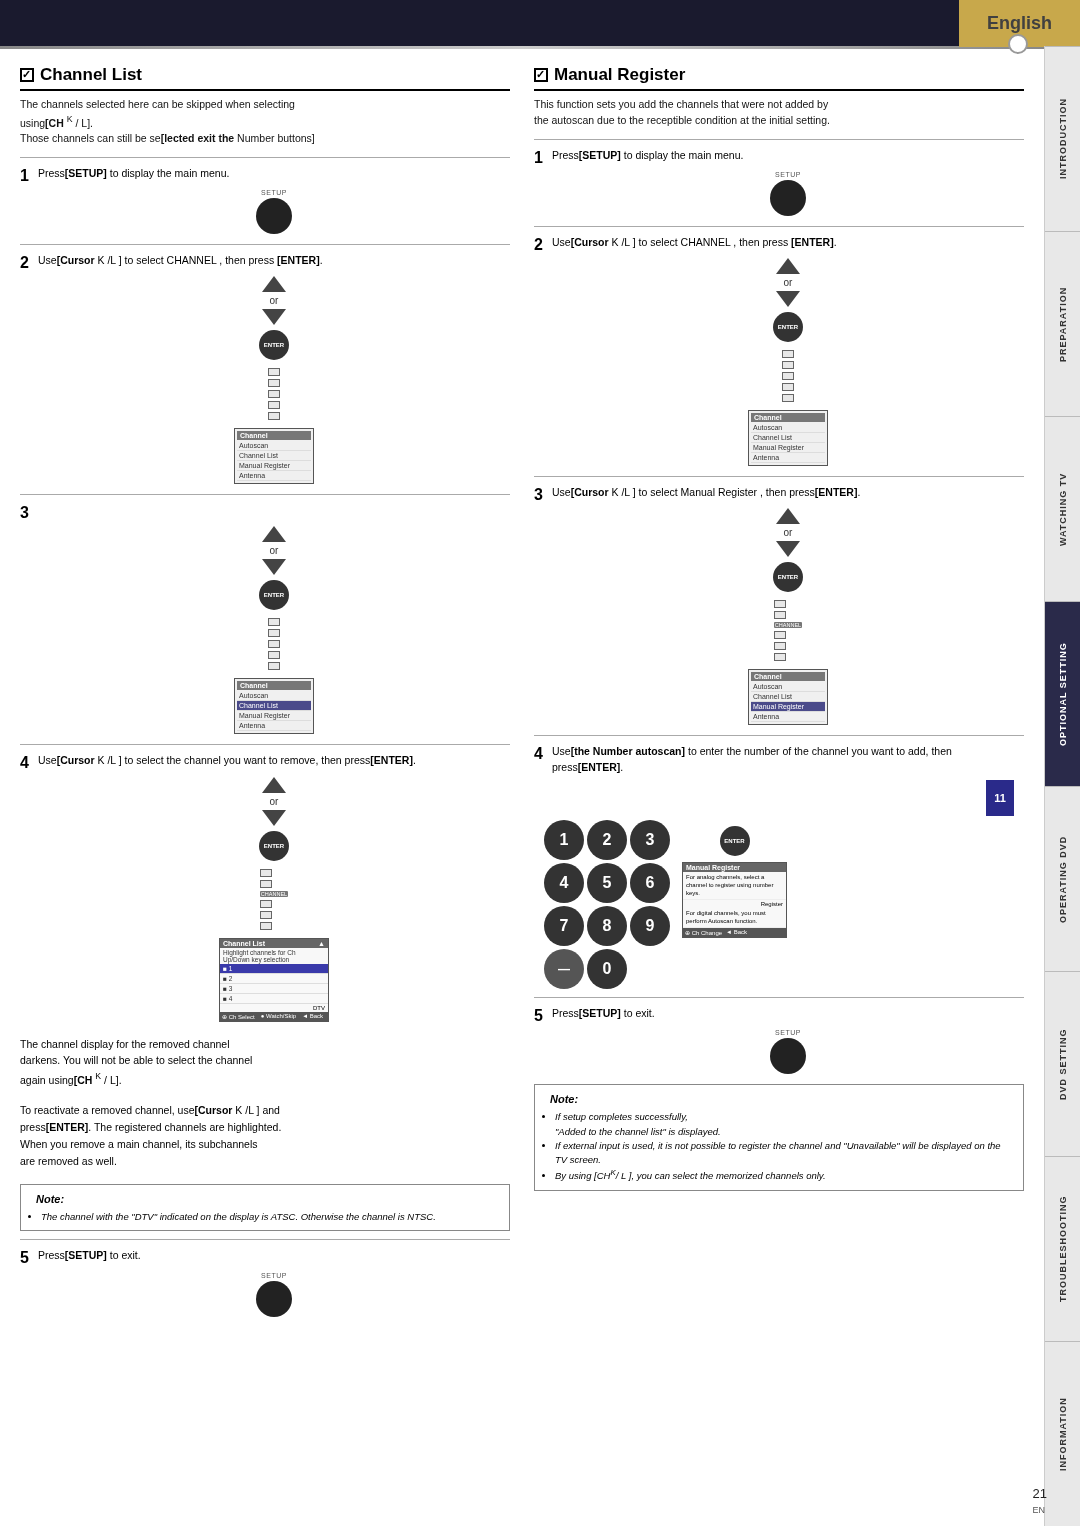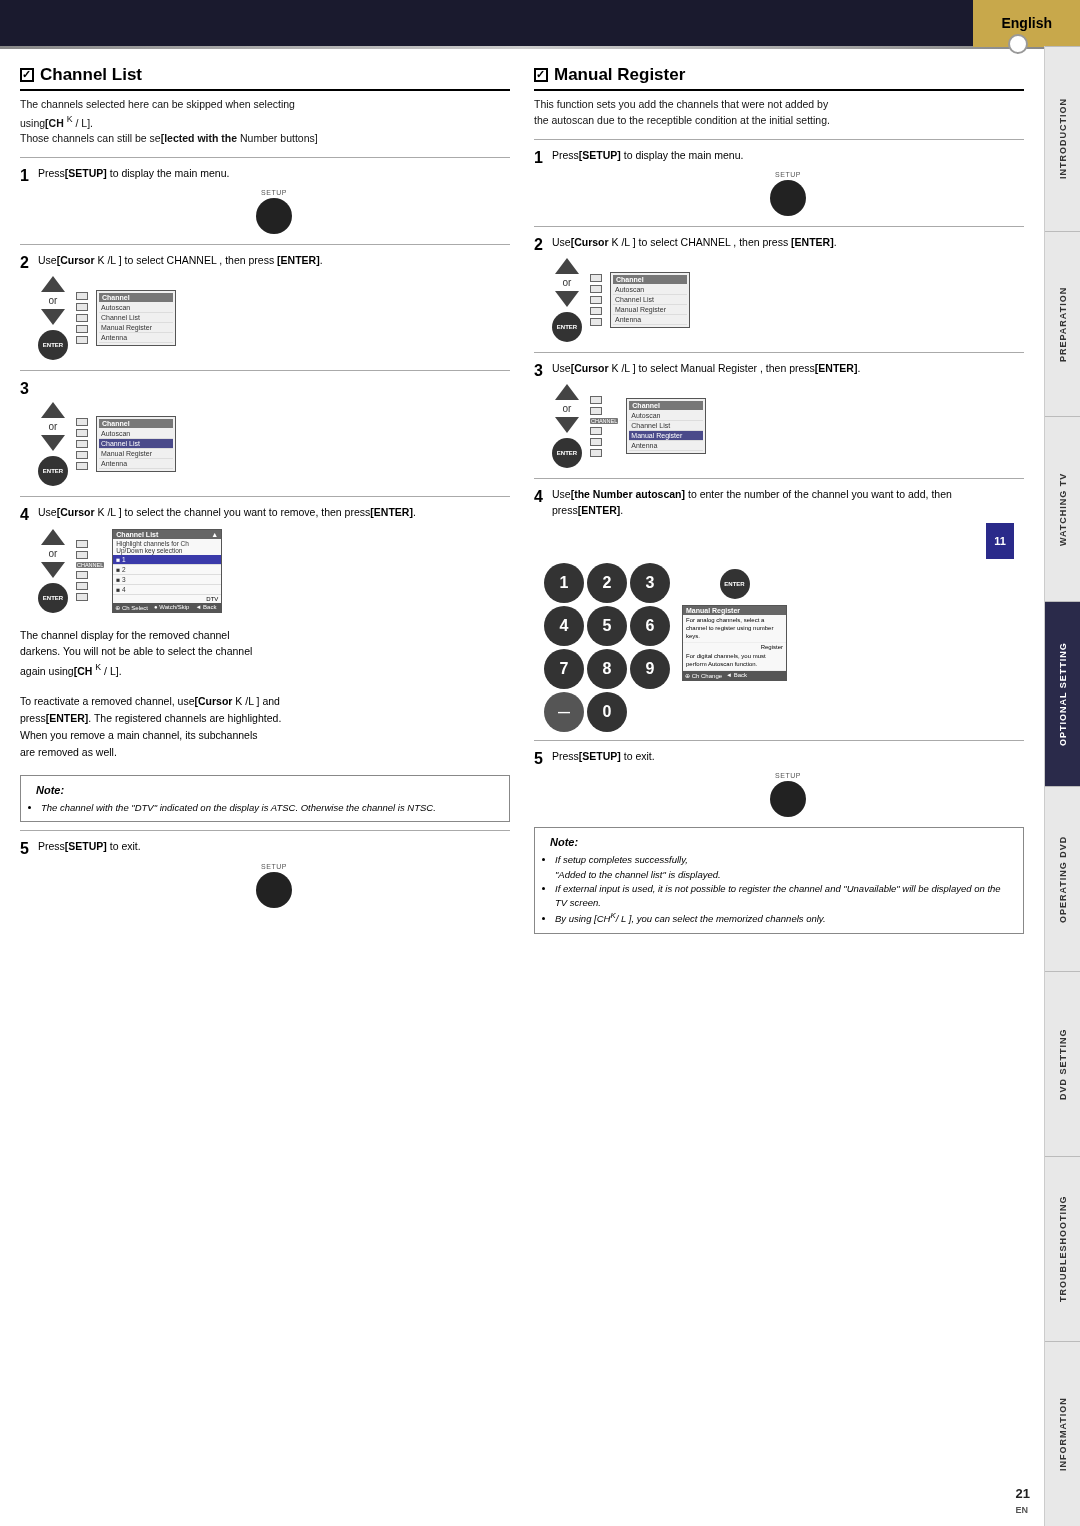--- a/index.html
+++ b/index.html
@@ -18,23 +18,23 @@
       background: #1a1a2e;
       height: 46px;
       width: 100%;
       display: flex;
       align-items: center;
       justify-content: flex-end;
       padding-right: 0;
     }
     .english-tab {
       background: #c8a84b;
-      color: #000000;
-      font-weight: bold;
-      font-size: 14px;
+      color: #404040;
+      font-weight: bold;
+      font-size: 18px;
       padding: 24px 28px;
       height: 46px;
       display: flex;
       align-items: center;
     }
 
     
     .right-sidebar {
       position: absolute;
       right: 0;
@@ -286,23 +286,23 @@
       font-size: 10.5px;
       line-height: 1.6;
       margin: 14px 0;
     }
     .body-text b { font-weight: bold; }
 
     
     .page-footer {
       position: absolute;
       bottom: 10px;
-      right: 50px;
+      right: 33px;
       font-size: 13px;
-      font-weight: bold;
+      font-weight: normal;
       color: #222;
     }
     .page-footer-sub {
       font-size: 9px;
       color: #555;
     }
 
     
     .num-display {
       background: #2a2a8a;
@@ -349,20 +349,21 @@
 
     
     .left-col { }
     .right-col { }
 
     .full-step-diagram {
       display: flex;
       align-items: center;
       gap: 8px;
       margin: 4px 0 4px 18px;
+      flex-direction: column;
     }
     .remote-column {
       display: flex;
       flex-direction: column;
       align-items: center;
       gap: 3px;
     }
     .triangle-up {
       width: 0; height: 0;
       border-left: 12px solid transparent;
@@ -430,21 +431,21 @@
 <div class="main-content">
 
   <div class="left-col">
     <div class="section-title">
       <span class="checkbox-icon"></span>
       <span>Channel List</span>
     </div>
     <div class="section-intro">
       The channels selected here can be skipped when selecting<br>
       using<b>[CH</b> <sup>K</sup> / L].<br>
-      Those channels can still be se<b>[lected with the</b> Number buttons]
+      Those channels can still be se<b>[lected exit the</b> Number buttons]
     </div>
 
     <div class="divider-line"></div>
 
     <div class="step">
       <div class="step-header">
         <span class="step-num">1</span>
         <span class="step-text">Press<b>[SETUP]</b> to display the main menu.</span>
       </div>
       <div class="setup-btn-wrap">

